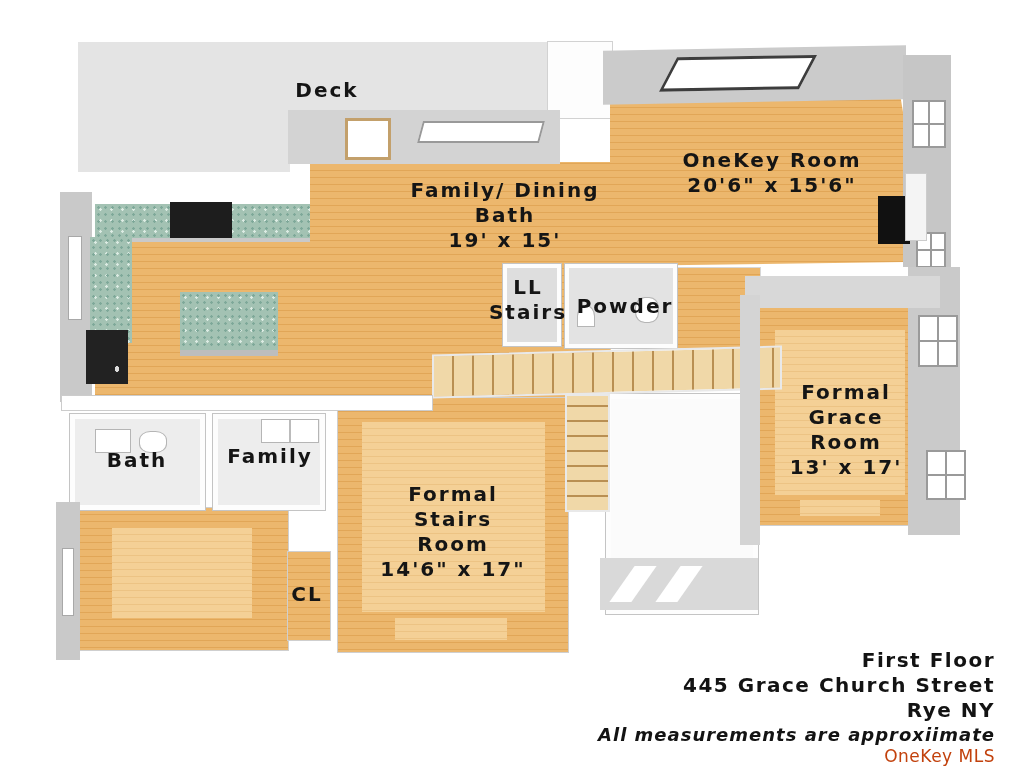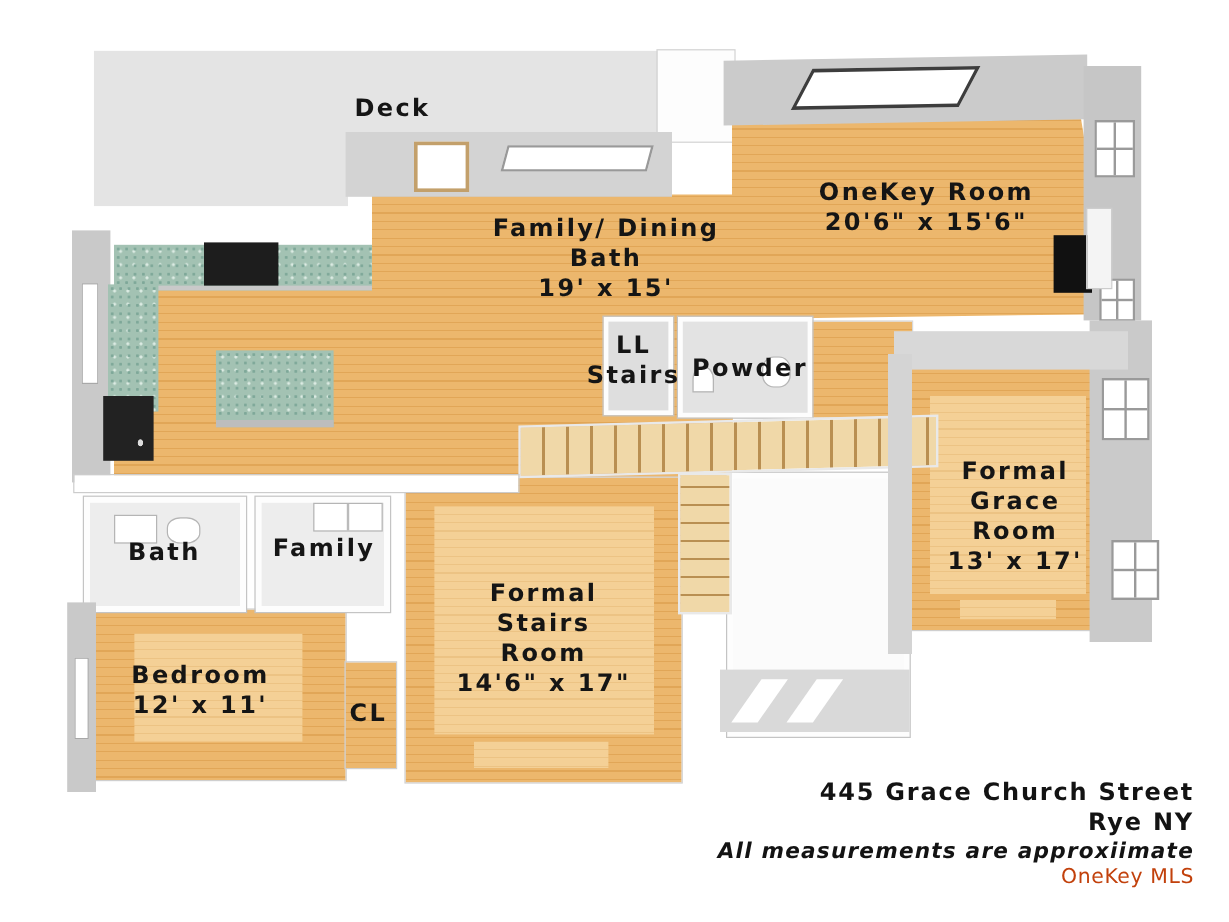--- a/index.html
+++ b/index.html
@@ -163,29 +163,26 @@
   </div>
 
   <div class="label" style="left:453px;top:482px;">
     <span>Formal</span>
     <span>Stairs</span>
     <span>Room</span>
     <span>14'6" x 17"</span>
   </div>
 
 
-  <div class="label" style="left:167px;top:550px;">
-    <span>Bedroom</span>
-    <span>12' x 11'</span>
-  </div>
 
   <div class="label" style="left:307px;top:582px;">
     <span>CL</span>
   </div>
 
   <div class="footer">
+    <div class="bold-line">First Floor</div>
     <div class="bold-line">445 Grace Church Street</div>
     <div class="bold-line">Rye NY</div>
     <div class="disclaimer">All measurements are approxiimate</div>
     <div class="watermark">OneKey MLS</div>
   </div>
 
 </div>
 
 </body></html>

